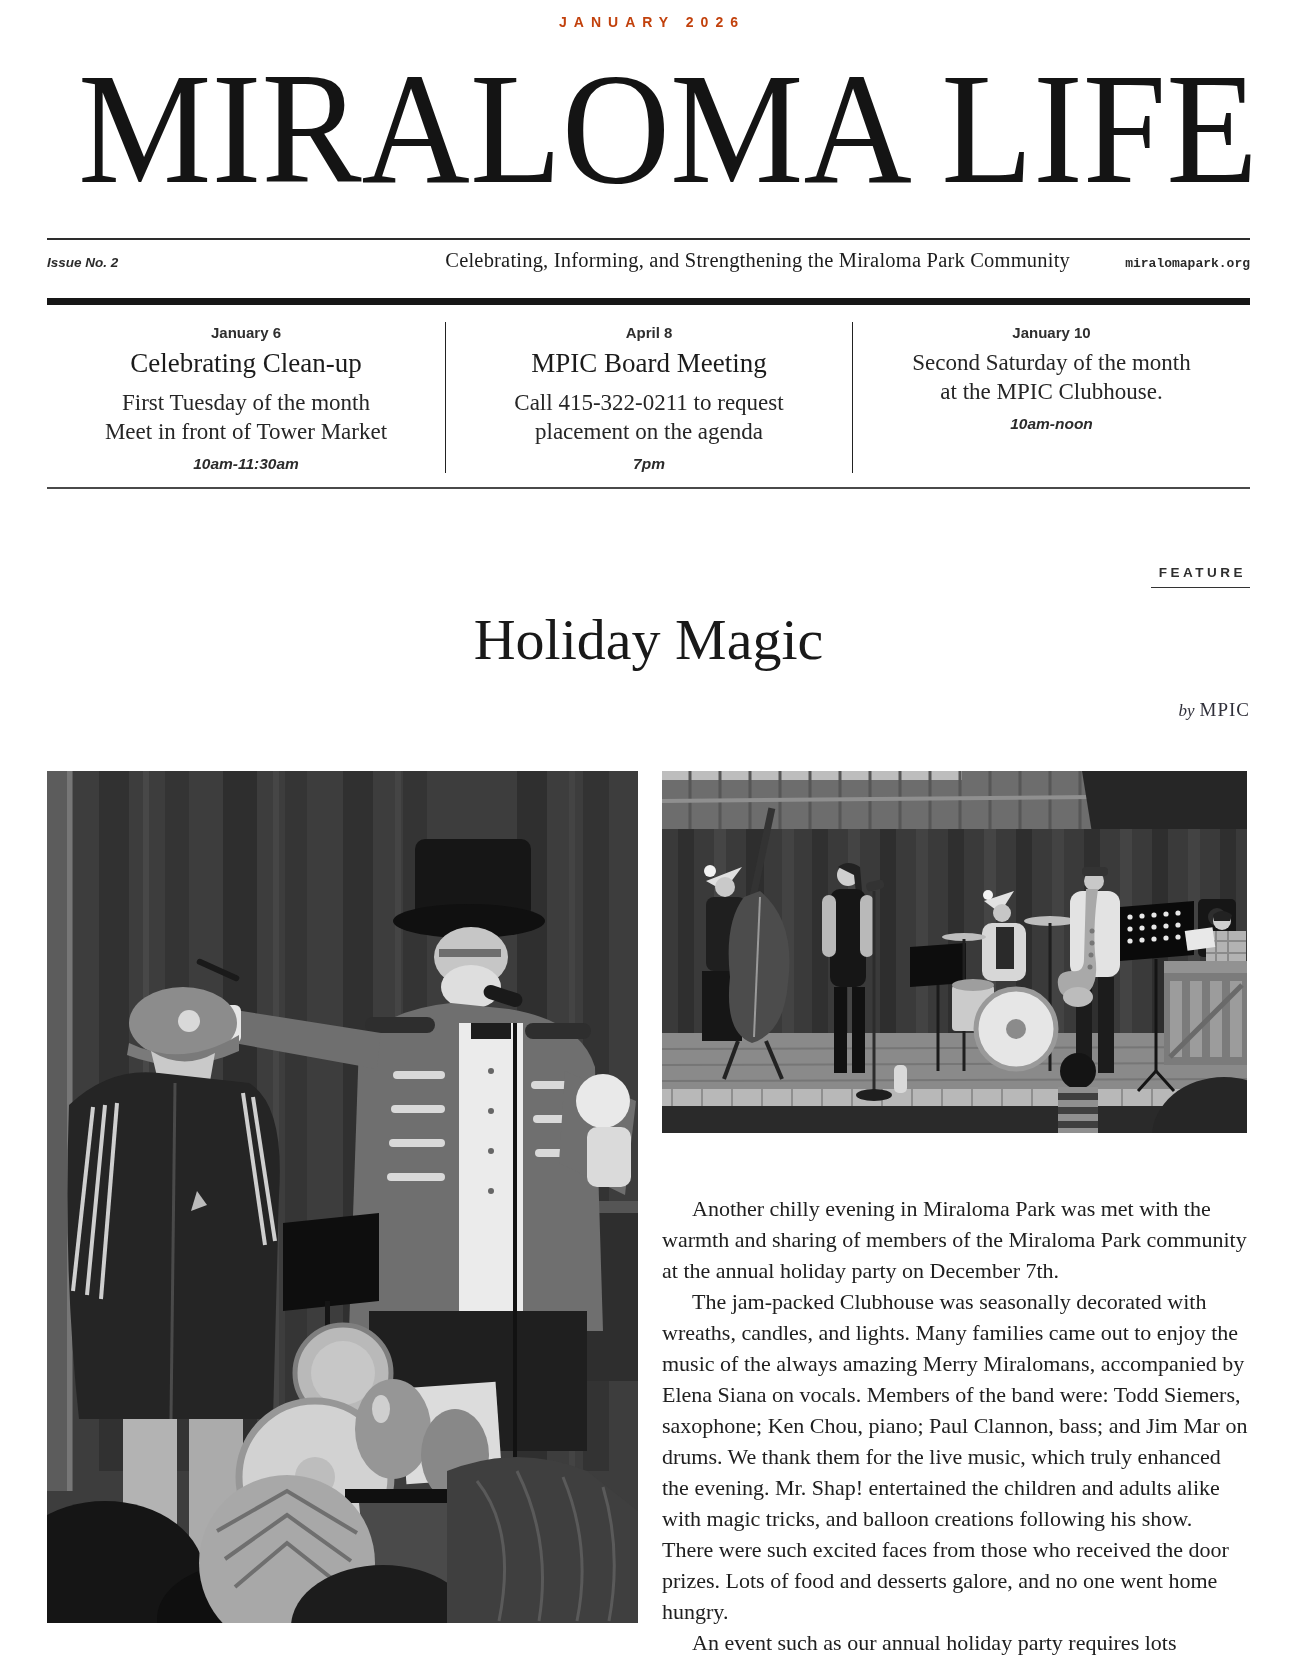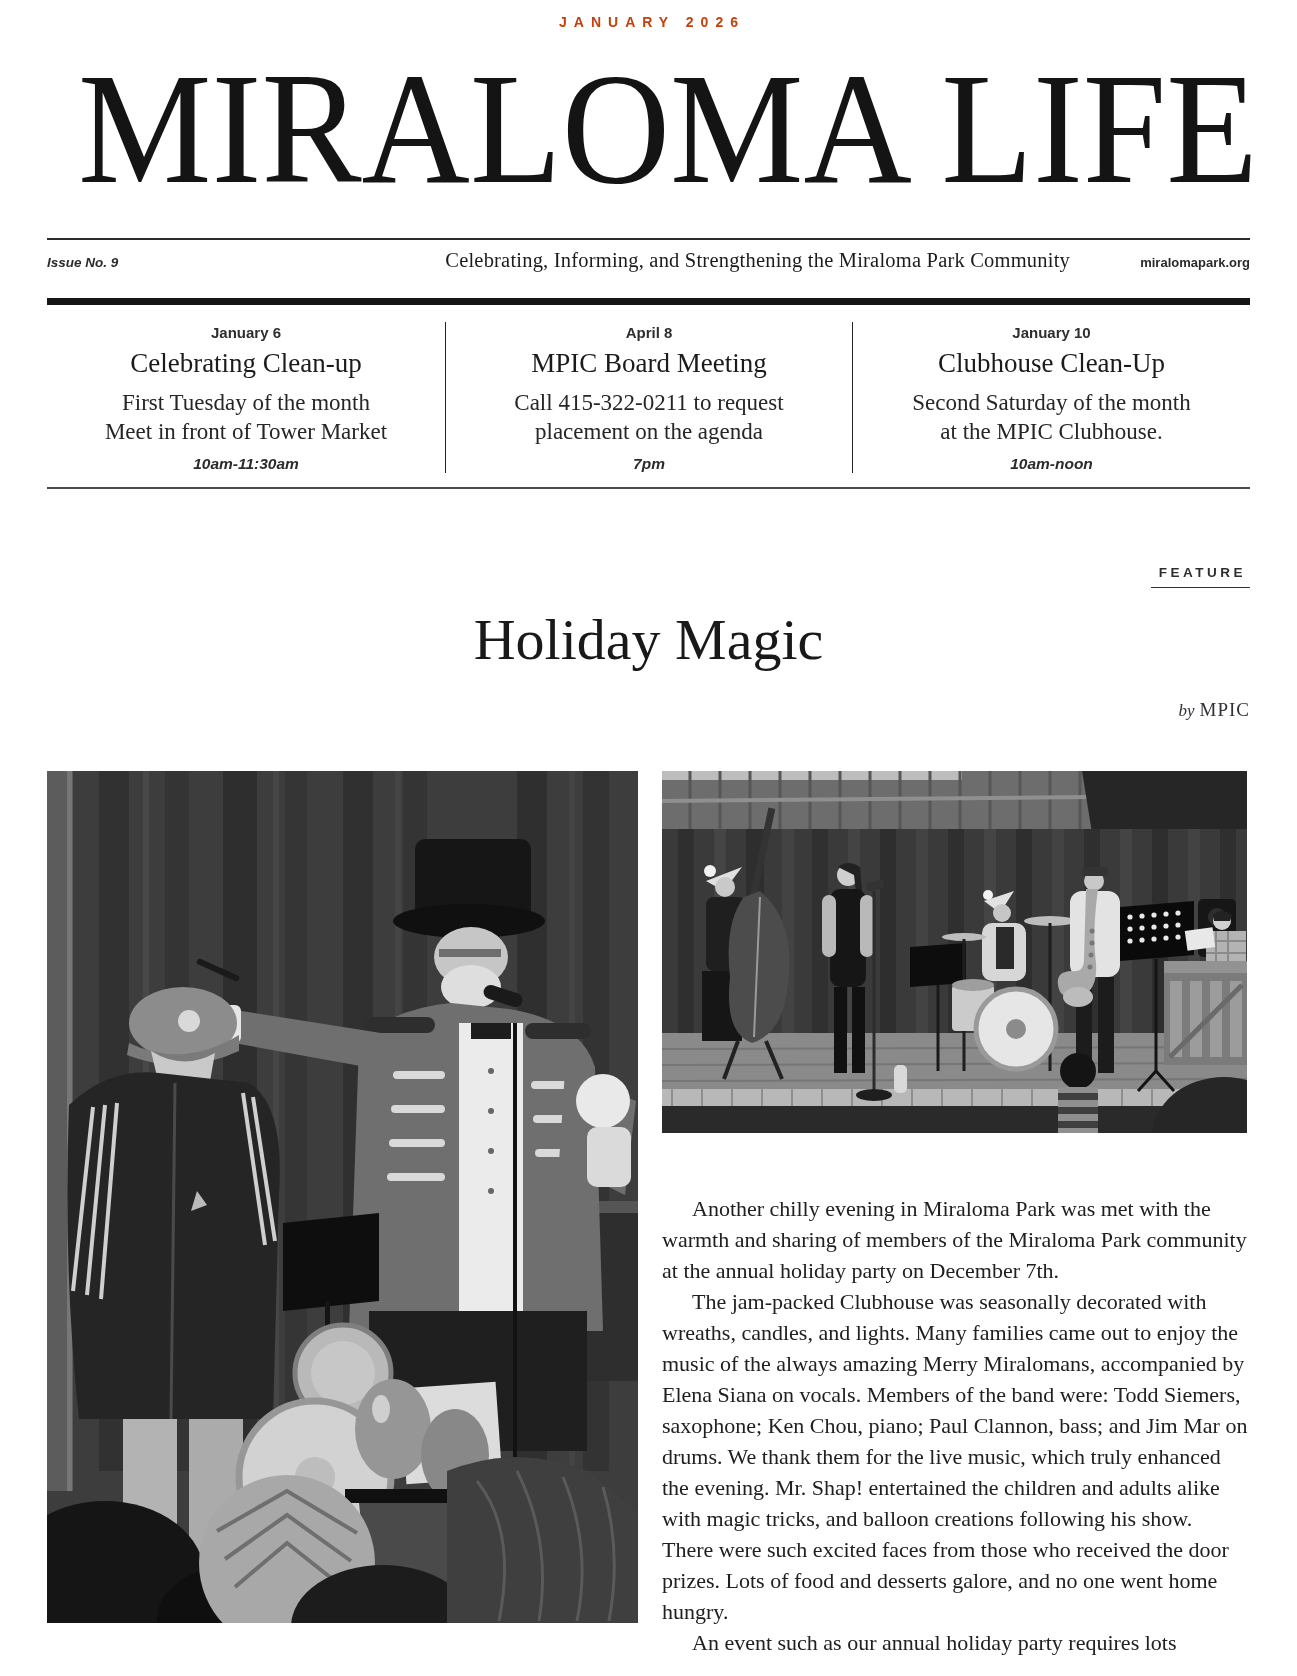--- a/index.html
+++ b/index.html
@@ -26,21 +26,21 @@
   .rule-thin2 { height: 0; border-top: 2px solid #4a4a4a; }
   .rule-thick { margin-top: 26px; height: 7px; background: #161616; }
 
   .info-row { margin-top: 9px; display: flex; align-items: baseline; }
   .issue-no {
     width: 180px; font-family: "Liberation Sans", sans-serif;
     font-style: italic; font-weight: 700; font-size: 13.5px; color: #2b2b2b;
   }
   .tagline { flex: 1; text-align: right; font-size: 20.5px; letter-spacing: 0.2px; color: #1c1c1c; }
   .website {
-    width: 180px; text-align: right; font-family: Liberation Sans, sans-serif;
+    width: 180px; text-align: right; font-family: Liberation Mono, monospace;
     font-weight: 700; font-size: 13px; color: #2b2b2b;
   }
 
   .events { display: grid; grid-template-columns: 398px 407px 398px; padding: 17px 0 14px 0; }
   .event { text-align: center; padding: 2px 10px 0 10px; }
   .event + .event { border-left: 1.5px solid #222; }
   .event-date {
     font-family: "Liberation Sans", sans-serif; font-size: 15px;
     font-weight: 600; color: #2e2e2e; margin-bottom: 7px;
   }
@@ -79,21 +79,21 @@
 
 <div class="page">
 
   <div class="month">JANUARY 2026</div>
 
   <h1 class="masthead"><span>MIRALOMA LIFE</span></h1>
 
   <div class="rule-thin"></div>
 
   <div class="info-row">
-    <span class="issue-no">Issue No. 9</span>
+    <span class="issue-no">Issue No. 2</span>
     <span class="tagline">Celebrating, Informing, and Strengthening the Miraloma Park Community</span>
     <span class="website">miralomapark.org</span>
   </div>
 
   <div class="rule-thick"></div>
 
   <div class="events">
     <div class="event">
       <div class="event-date">January 6</div>
       <div class="event-title">Celebrating Clean-up</div>
@@ -103,21 +103,20 @@
     </div>
     <div class="event">
       <div class="event-date">April 8</div>
       <div class="event-title">MPIC Board Meeting</div>
       <div class="event-detail">Call 415-322-0211 to request</div>
       <div class="event-detail">placement on the agenda</div>
       <div class="event-time">7pm</div>
     </div>
     <div class="event">
       <div class="event-date">January 10</div>
-      <div class="event-title">Clubhouse Clean-Up</div>
       <div class="event-detail">Second Saturday of the month</div>
       <div class="event-detail">at the MPIC Clubhouse.</div>
       <div class="event-time">10am-noon</div>
     </div>
   </div>
 
   <div class="rule-thin2"></div>
 
   <div class="kicker-wrap">
     <span class="kicker">FEATURE</span>

